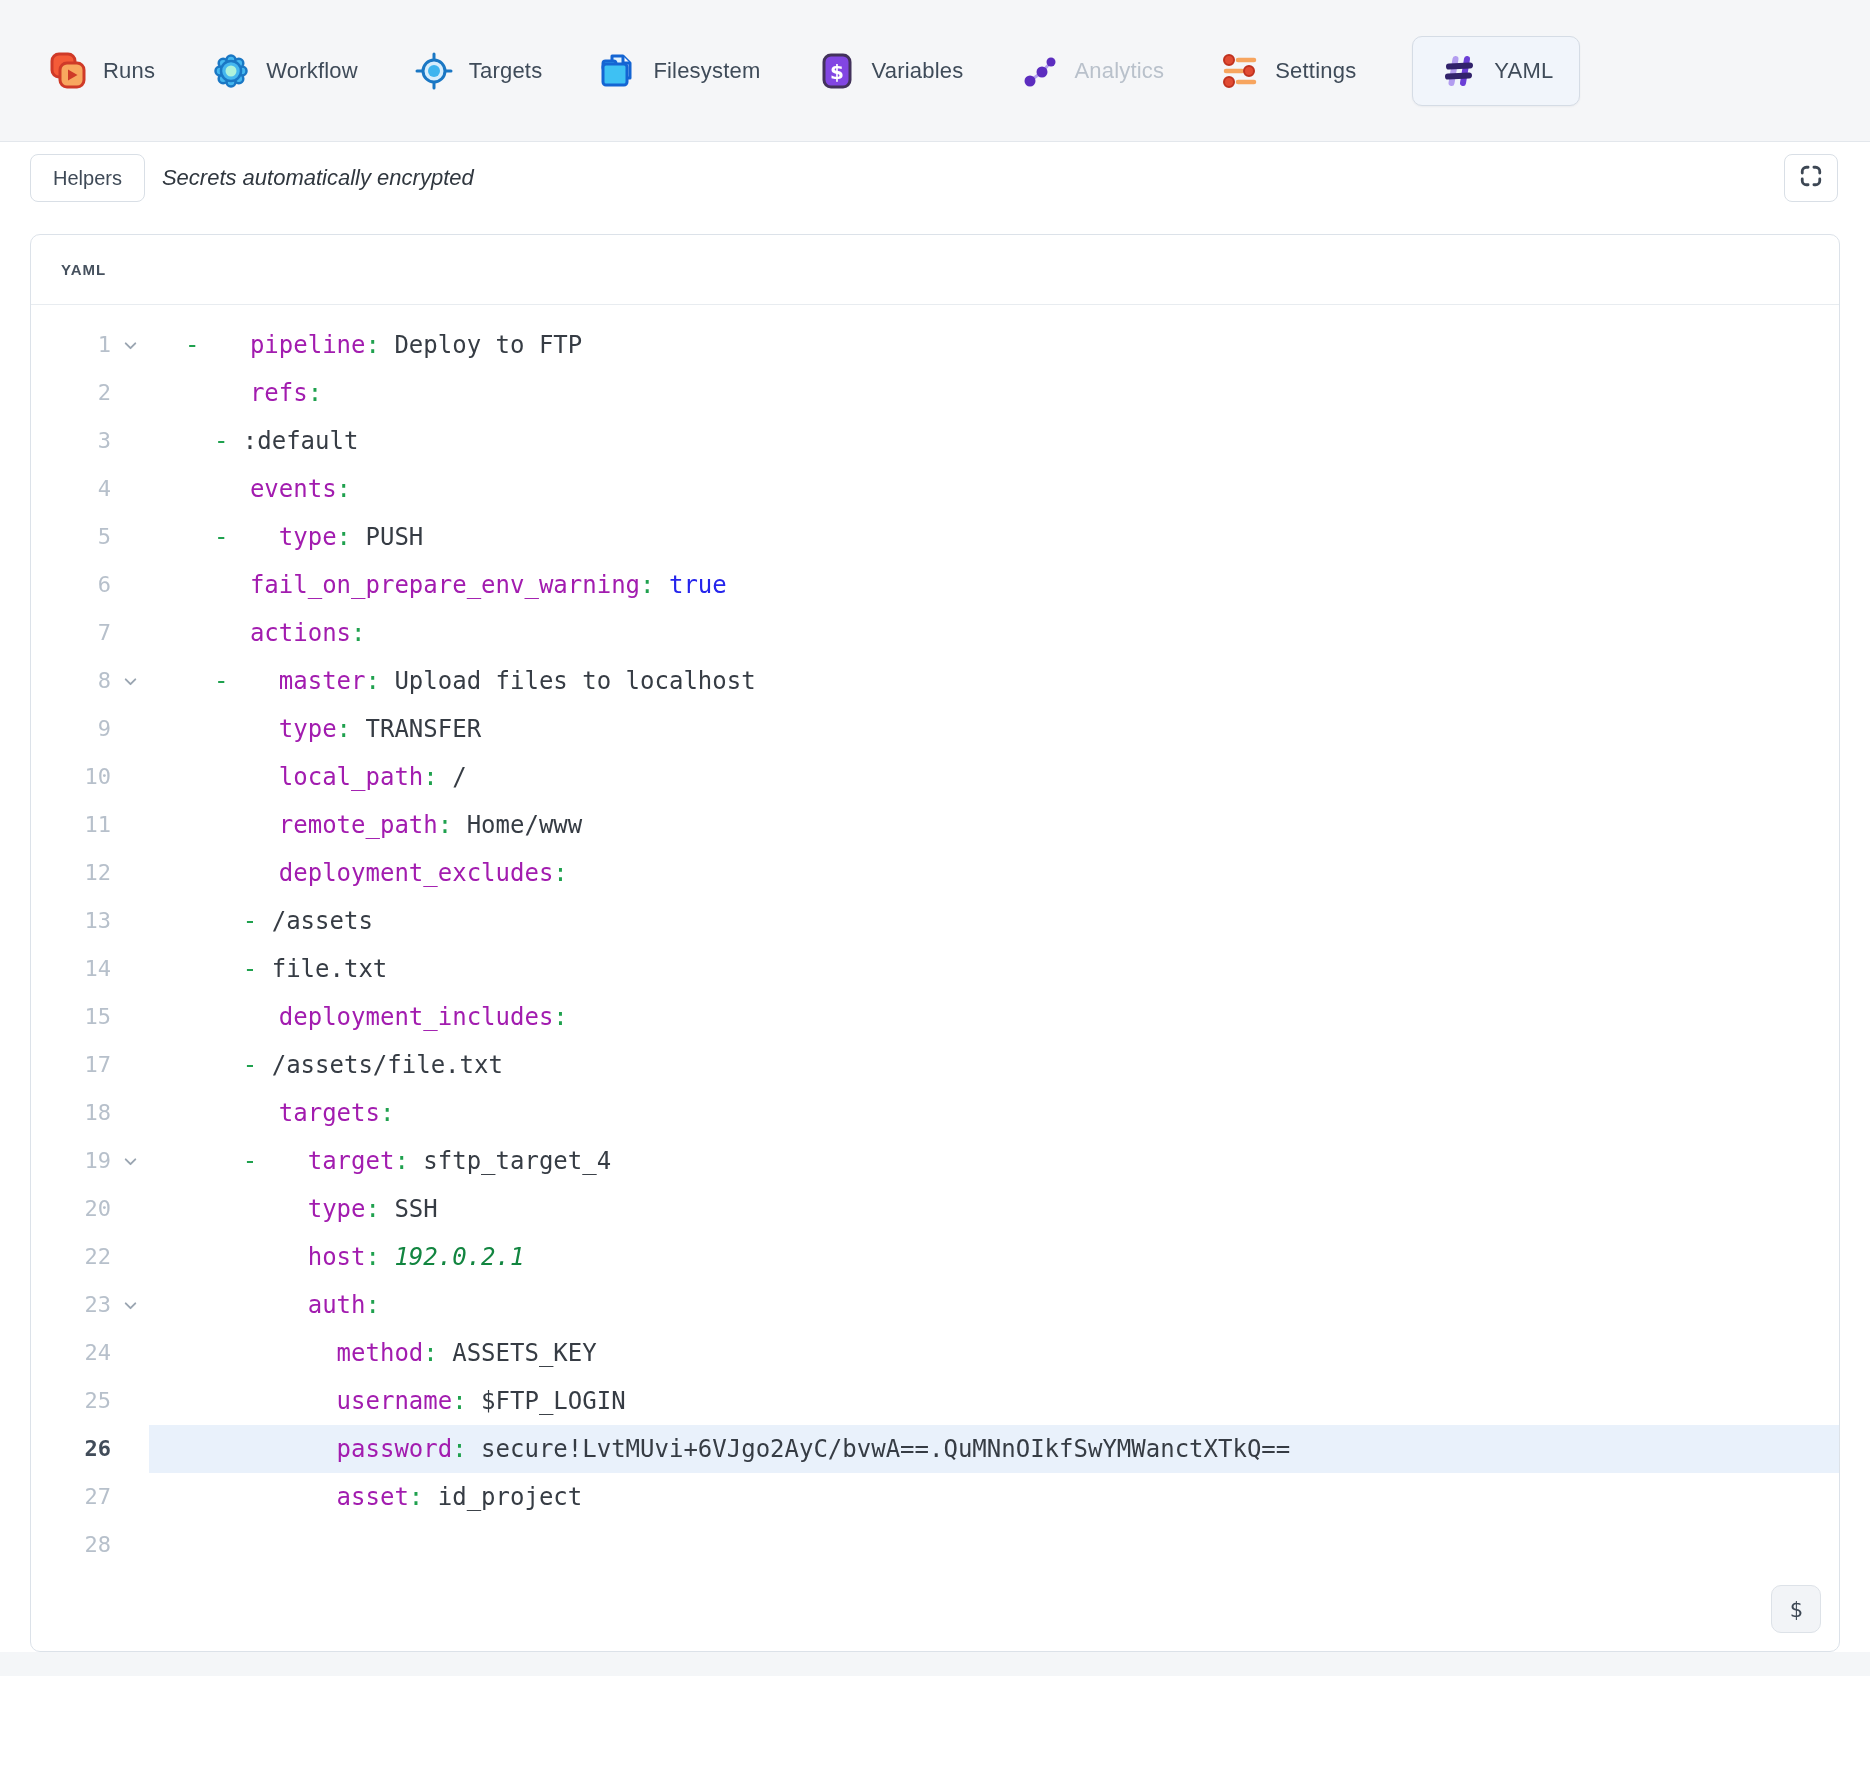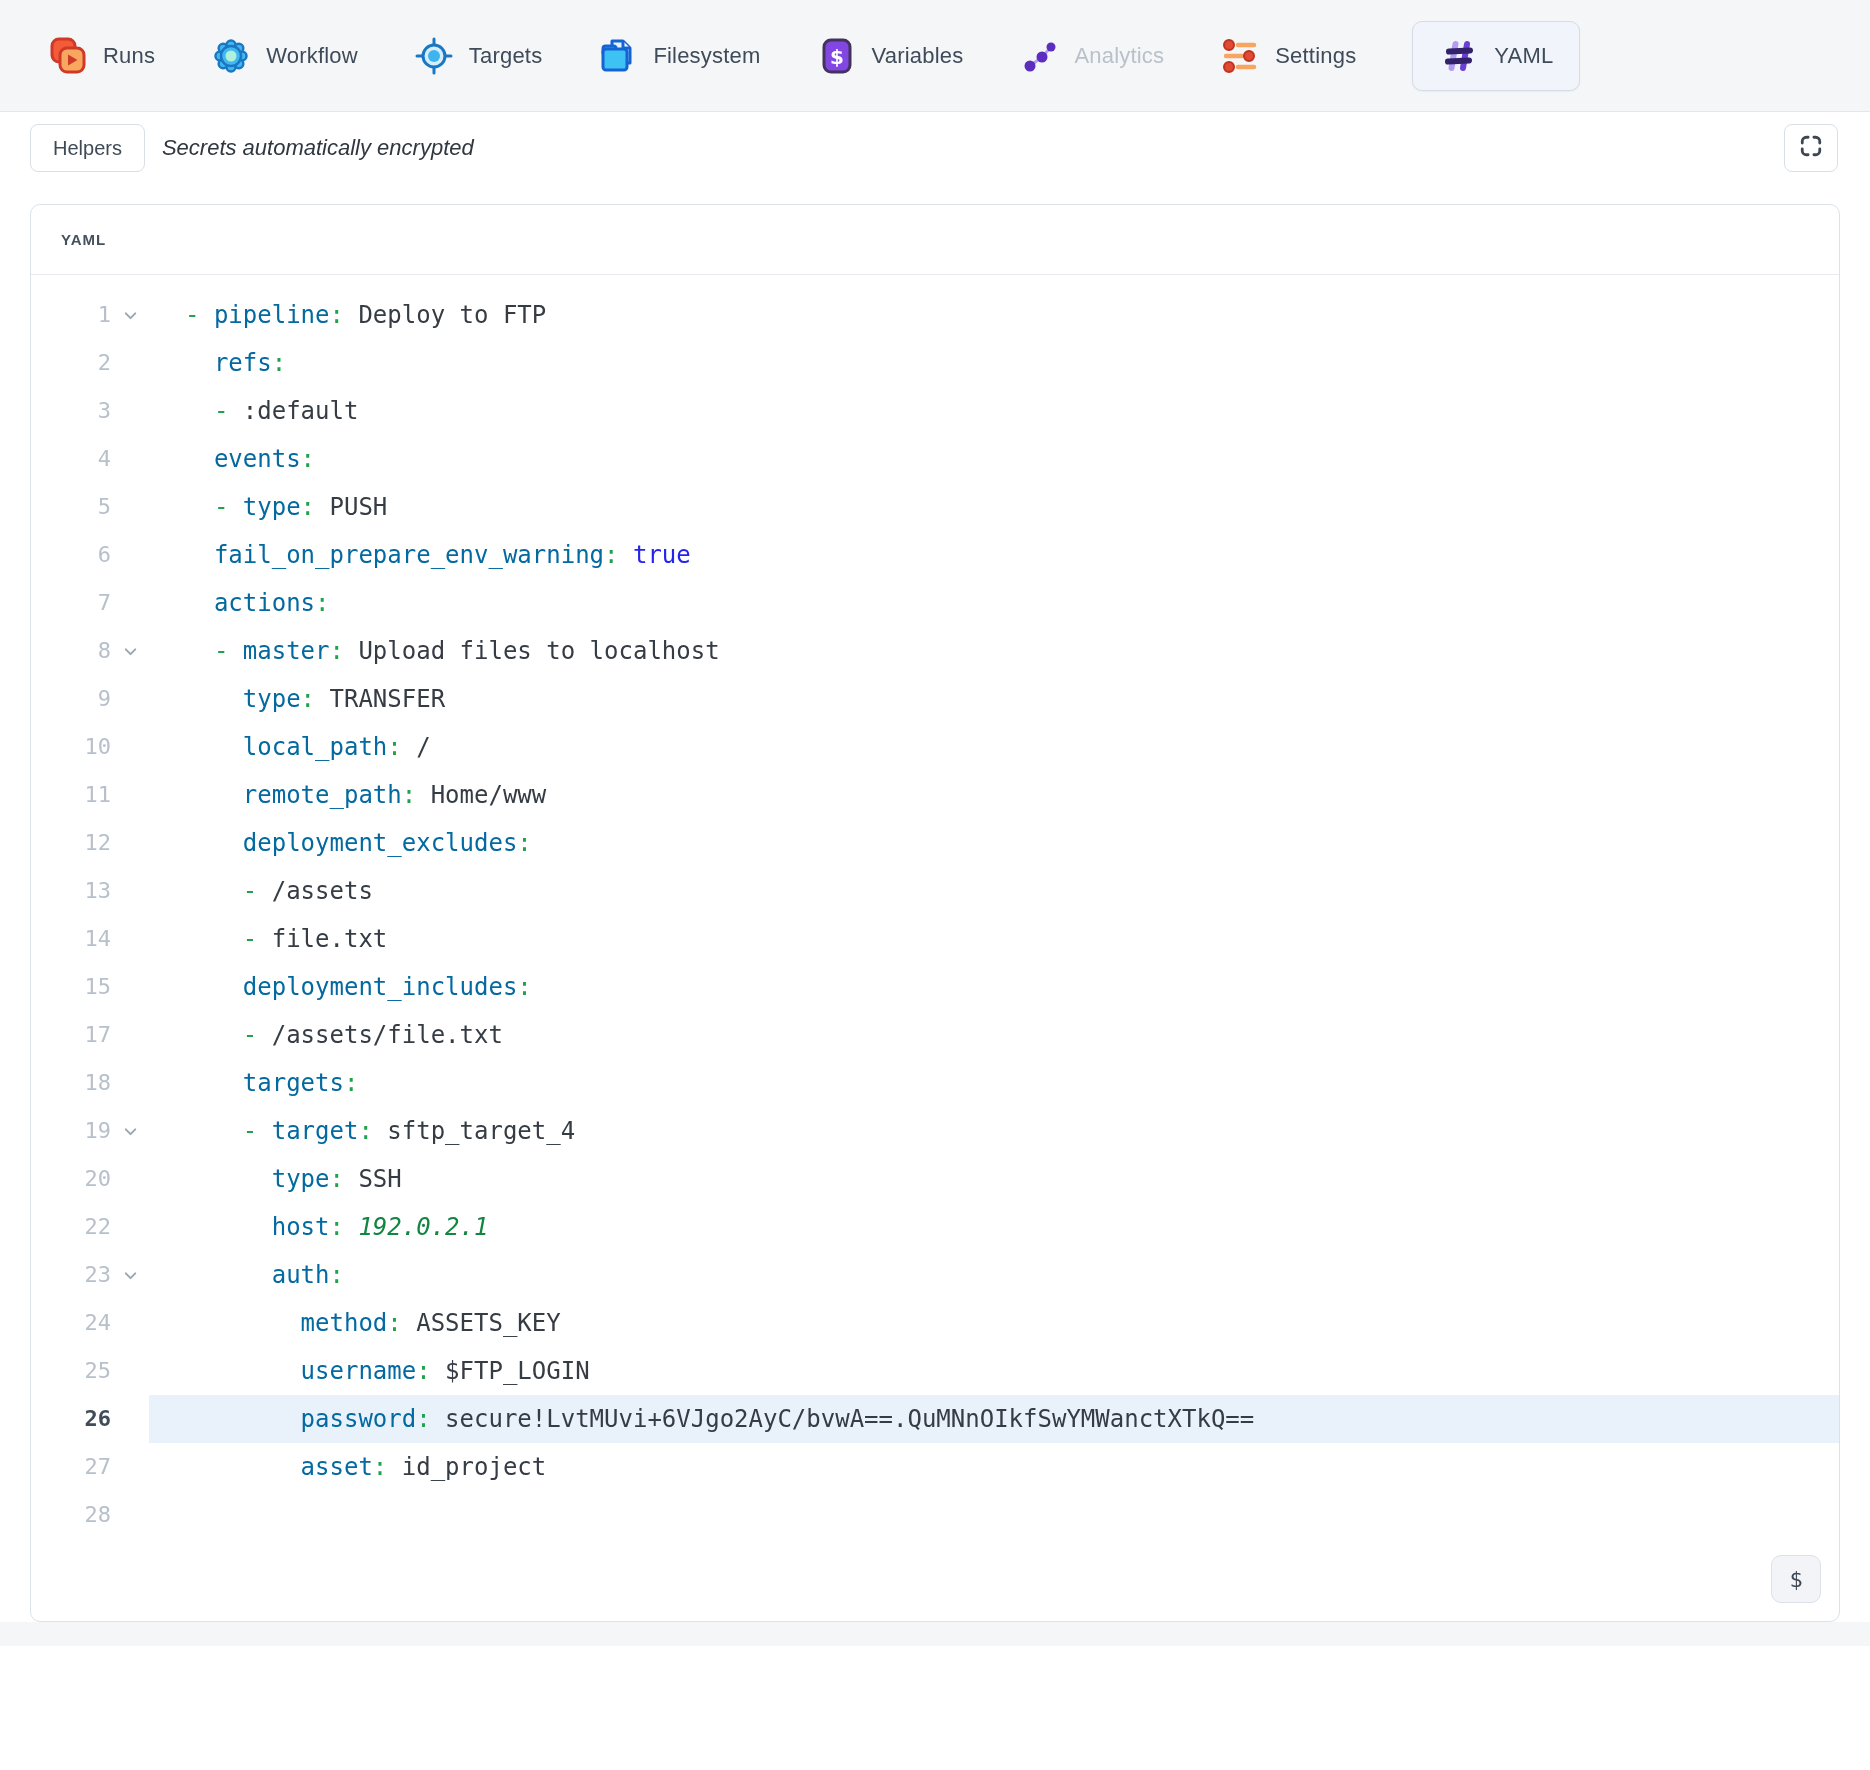--- a/index.html
+++ b/index.html
@@ -6,21 +6,21 @@
   html,body { width:1870px; }
   body {
     font-family:"Liberation Sans", sans-serif;
     background:#ffffff;
     width:1870px; height:1770px;
     overflow:hidden;
     color:#3f4a57;
   }
   
   .top-nav {
-    height:112px; background:#f5f6f8;
+    height:142px; background:#f5f6f8;
     border-bottom:1px solid #e3e7ec;
     display:flex; align-items:center;
     padding-left:48px;
   }
   .nav-item {
     display:flex; align-items:center; gap:15px;
     margin-right:56px; cursor:pointer; white-space:nowrap;
   }
   .nav-item .nav-label {
     font-size:22px; font-weight:500; color:#3f4b59; letter-spacing:.2px;
@@ -83,21 +83,21 @@
   }
   .code-text {
     flex:1 1 auto;
     white-space:pre;
     font-family:"DejaVu Sans Mono", monospace;
     font-size:24px; line-height:48px;
     padding-left:36px;
     overflow:hidden;
   }
   .code-line.hl .code-text { background:#e9f1fb; }
-  .tk-k { color:#0369a1; }       
+  .tk-k { color:#a21caf;margin-left:36px; }       
   .tk-g { color:#1fa14e; }       
   .tk-v { color:#363c44; }       
   .tk-n { color:#128540;font-style:italic; }       
   .tk-b { color:#2424ec; }       
   .dollar-btn {
     position:absolute; right:18px; bottom:18px;
     width:50px; height:48px;
     background:#f2f4f7; border:1px solid #dde2e8; border-radius:10px;
     font-family:"DejaVu Sans Mono", monospace;
     font-size:22px; color:#3d4754; cursor:pointer;

